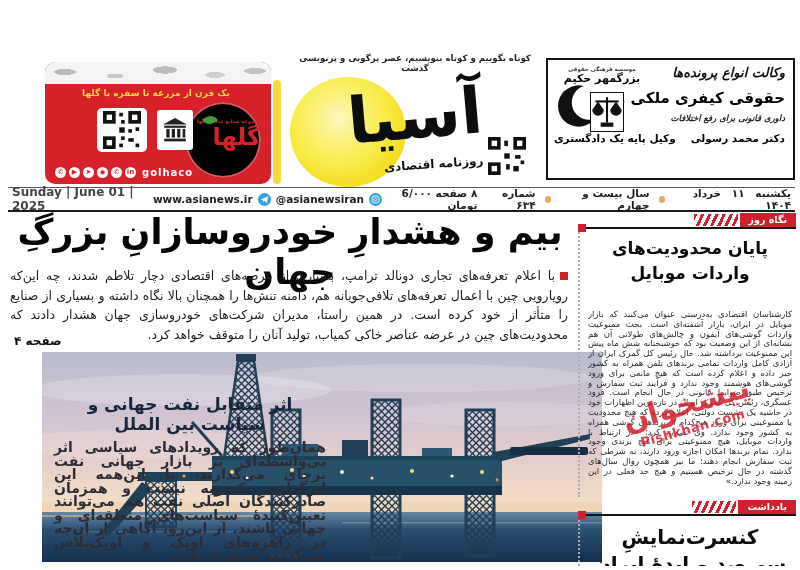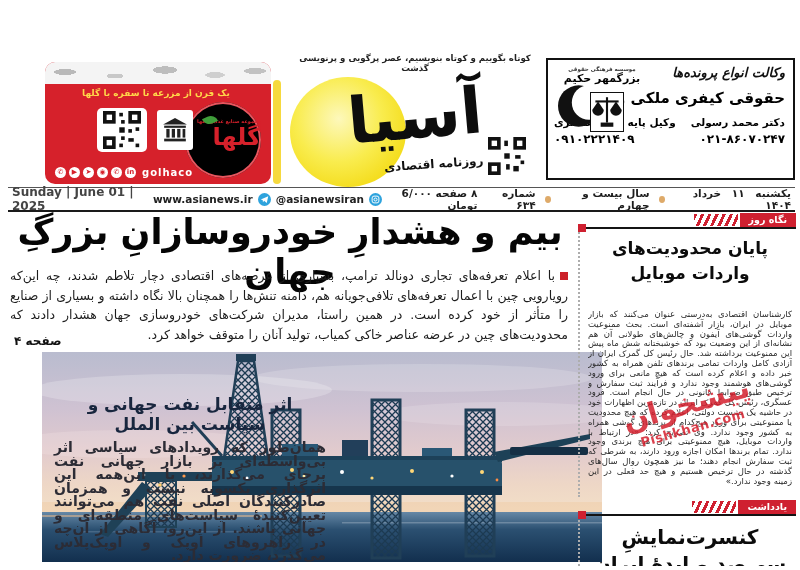--- a/index.html
+++ b/index.html
@@ -168,27 +168,24 @@
         <rect x="10" y="15" width="2" height="3" fill="#111"></rect>
       <rect x="14" y="16" width="3" height="3" fill="#111"></rect>
         <rect x="18" y="13" width="2" height="2" fill="#111"></rect>
     </svg>
   </div>
 </div>
 
 <div class="abs" id="law-ad">
   <div id="law-line1">وکالت انواع پرونده‌ها</div>
   <div id="law-line2">حقوقی کیفری ملکی و ...</div>
+  <div id="law-line3">داوری قانونی برای رفع اختلافات</div>
   <div id="law-names">
     <span>دکتر محمد رسولی</span>
     <span>وکیل پایه یک دادگستری</span>
-  </div>
-  <div id="law-phones" style="direction:ltr;">
-    <span>۰۹۱۰۲۲۲۱۴۰۹</span>
-    <span>۰۲۱-۸۶۰۷۰۲۴۷</span>
   </div>
   <div id="law-logo">
     <div id="law-org-small">موسسه فرهنگی حقوقی</div>
     <div id="law-org">بزرگمهر حکیم</div>
     <svg id="law-crescent" viewBox="0 0 40 52">
       <circle cx="18" cy="26" r="18" fill="#111"></circle>
       <circle cx="27" cy="23" r="15" fill="#fff"></circle>
     </svg>
     <div id="law-scales-box">
       <svg viewBox="0 0 30 36" width="100%" height="100%">

